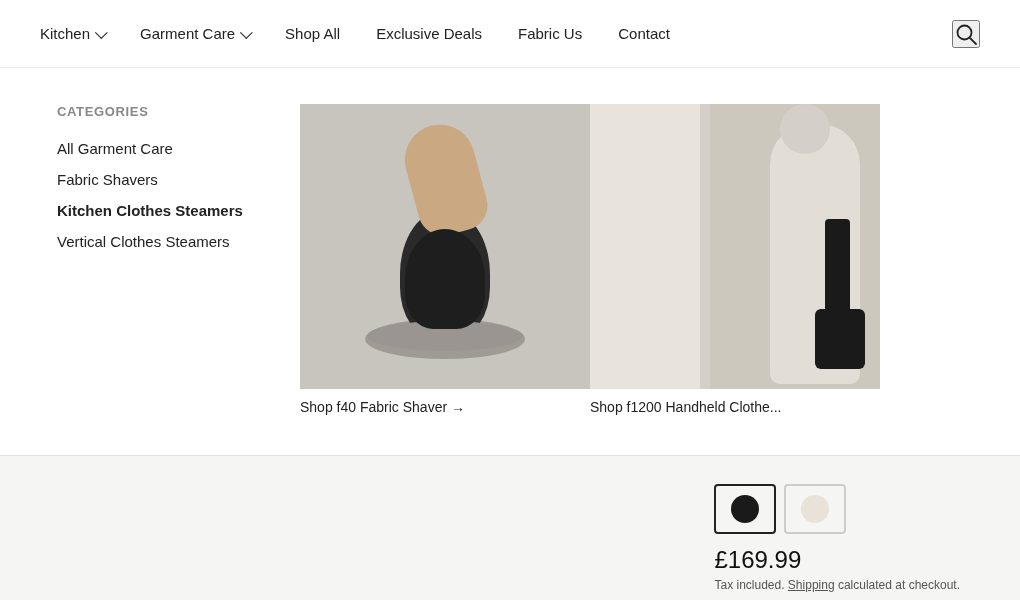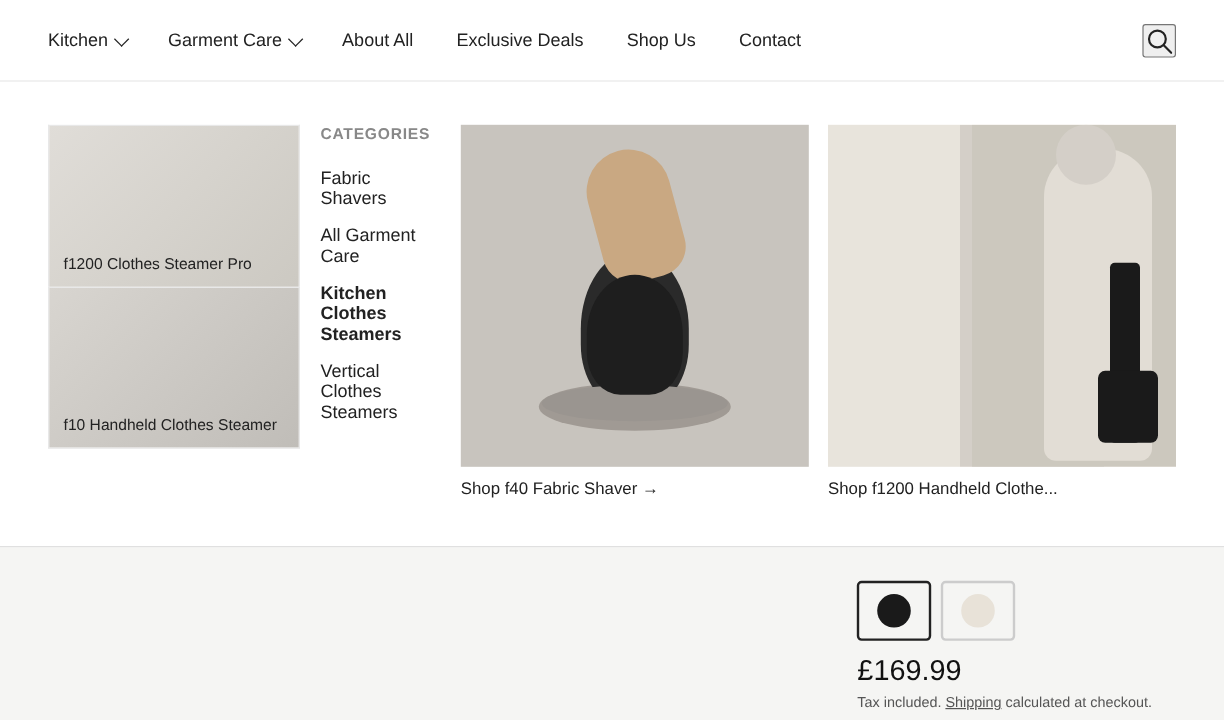--- a/index.html
+++ b/index.html
@@ -133,22 +133,21 @@
       padding: 5px 0;
       font-weight: 400;
     }
     .category-item.bold {
       font-weight: 600;
     }
 
     
     .feature-images {
       display: flex;
-      gap: 16px;
-      margin-left: 24px;
+      gap: 0;
       justify-content: center;
     }
     .feature-card {
       width: 290px;
       display: flex;
       flex-direction: column;
       cursor: pointer;
     }
     .feature-img {
       width: 290px;
@@ -289,58 +288,50 @@
   <nav class="nav">
     <a class="nav-item">
       <span>Kitchen</span>
       <span class="chevron-icon"></span>
     </a>
     <a class="nav-item active">
       <span>Garment Care</span>
       <span class="chevron-icon"></span>
     </a>
     <a class="nav-item">
-      <span>About All</span>
+      <span>Shop All</span>
     </a>
     <a class="nav-item">
       <span>Exclusive Deals</span>
     </a>
     <a class="nav-item">
-      <span>Shop Us</span>
+      <span>Fabric Us</span>
     </a>
     <a class="nav-item">
       <span>Contact</span>
     </a>
   </nav>
   <button class="search-icon-btn">
     <svg width="22" height="22" viewBox="0 0 22 22" fill="none">
       <circle cx="9.5" cy="9.5" r="7" stroke="#222" stroke-width="1.8"></circle>
       <line x1="14.8" y1="14.8" x2="21" y2="21" stroke="#222" stroke-width="1.8" stroke-linecap="round"></line>
     </svg>
   </button>
 </header>
 
 <div class="page-bg"></div>
 
 <div class="dropdown-overlay">
 
-  <div class="product-thumbnails">
-    <div class="product-thumb" style="background: linear-gradient(135deg, #e0ddd8 0%, #ccc9c2 100%);">
-      <span class="product-thumb-label">f1200 Clothes Steamer Pro</span>
-    </div>
-    <div class="product-thumb" style="background: linear-gradient(135deg, #d8d5d0 0%, #c0bdb8 100%);">
-      <span class="product-thumb-label">f10 Handheld Clothes Steamer</span>
-    </div>
-  </div>
 
   <div class="categories-col">
     <div class="categories-title">Categories</div>
     <ul class="categories-list">
+      <li class="category-item">All Garment Care</li>
       <li class="category-item">Fabric Shavers</li>
-      <li class="category-item">All Garment Care</li>
       <li class="category-item bold">Kitchen Clothes Steamers</li>
       <li class="category-item">Vertical Clothes Steamers</li>
     </ul>
   </div>
 
   <div class="feature-images">
 
     <div class="feature-card">
       <div class="feature-img feature-img-1">
 

